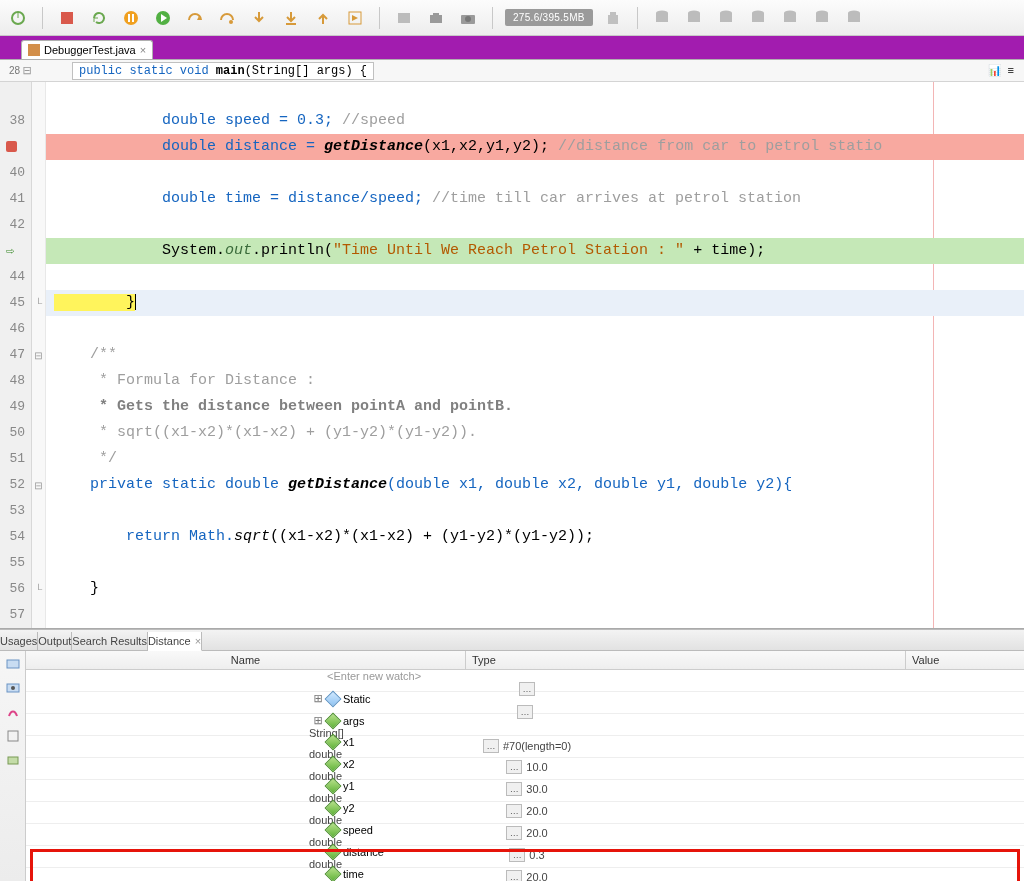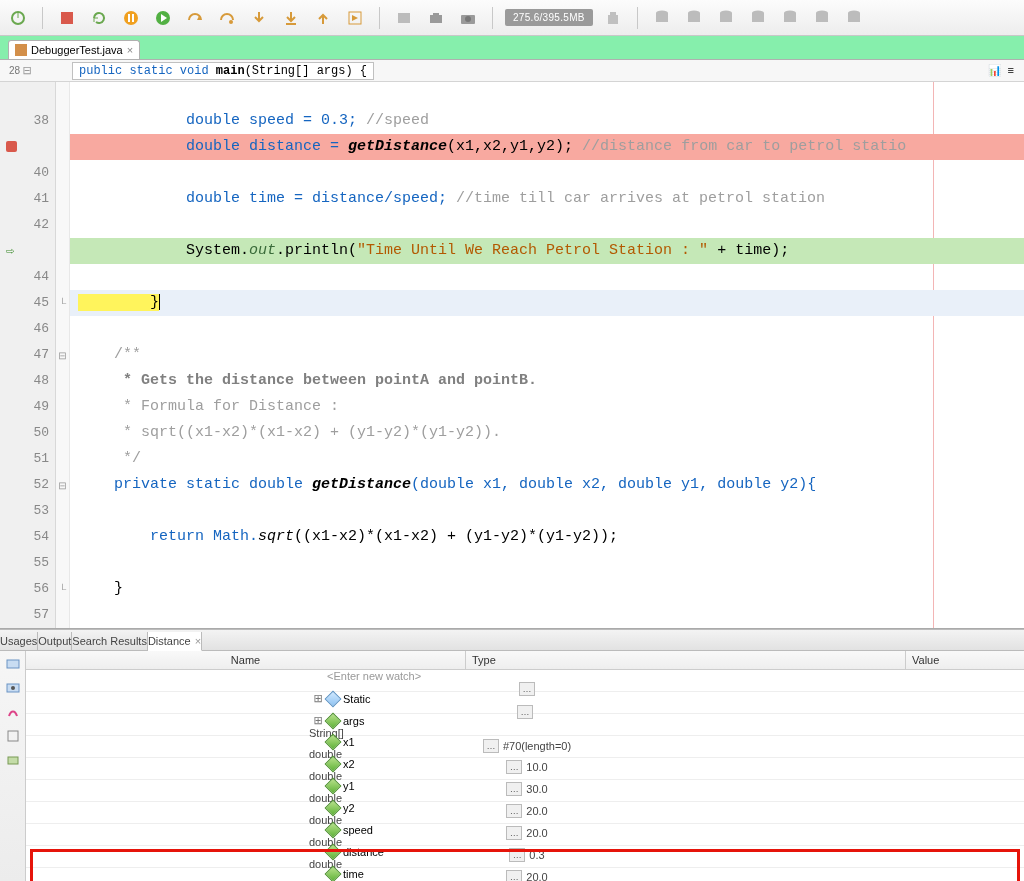--- a/index.html
+++ b/index.html
@@ -34,24 +34,24 @@
 .mem-label {
   background: #9a9a9a; color: #fff; font-size: 10px;
   padding: 3px 8px; border-radius: 2px;
   letter-spacing: .3px;
 }
 svg { display:block; }
 
 
 .file-tabs {
   height: 24px;
-  background: #86efac;
+  background: #a21caf;
   display: flex;
   align-items: flex-end;
-  padding-left: 8px;
+  padding-left: 21px;
   border-bottom: 1px solid #b0b0b0;
 }
 .file-tab {
   background: #fff;
   border: 1px solid #b0b0b0;
   border-bottom: none;
   padding: 3px 6px;
   display: flex; align-items: center; gap: 4px;
   font-size: 11px;
   border-radius: 3px 3px 0 0;
@@ -69,21 +69,21 @@
 }
 .breadcrumb-box {
   margin-left: 38px;
   background:#fff; border:1px solid #c0c0c0;
   padding:1px 6px; font-family:"Consolas","Courier New",monospace; font-size:12px;
 }
 .bc-bold{font-weight:bold;}
 .right-gutter-icons{ margin-left:auto; display:flex; gap:6px; padding-right:10px;}
 
 .gutter {
-  width:56px; background:#f0f0f0; border-right:1px solid #d8d8d8;
+  width:32px; background:#f0f0f0; border-right:1px solid #d8d8d8;
   padding-top:22px; text-align:right;
   font-family:"Consolas","Courier New",monospace; font-size:13px; color:#888;
   position:relative;
 }
 .gutter .ln { height:26px; line-height:26px; padding-right:6px; position:relative;}
 .gutter .breakpoint::after{
   content:""; position:absolute; left:6px; top:7px;
   width:11px; height:11px; border-radius:2px; background:#d9594c;
 }
 .gutter .arrow::after{
@@ -381,22 +381,22 @@
     <div class="code-line"><span class="kw">            double speed = 0.3; </span><span class="cmt">//speed</span></div>
     <div class="code-line hl-red"><span class="kw">            double distance = </span><span class="meth">getDistance</span><span>(x1,x2,y1,y2); </span><span class="cmt">//distance from car to petrol statio</span></div>
     <div class="code-line"></div>
     <div class="code-line"><span class="kw">            double time = distance/speed; </span><span class="cmt">//time till car arrives at petrol station</span></div>
     <div class="code-line"></div>
     <div class="code-line hl-green"><span>            System.</span><span class="ital">out</span><span>.println(</span><span class="str">"Time Until We Reach Petrol Station : "</span><span> + time);</span></div>
     <div class="code-line"></div>
     <div class="code-line hl-blue"><span class="hl-yellow">        }</span><span style="border-left:1px solid #000; height:16px; display:inline-block; vertical-align:middle"></span></div>
     <div class="code-line"></div>
     <div class="code-line"><span class="cmt">    /**</span></div>
+    <div class="code-line"><span class="cmt">     * Formula for Distance : </span></div>
     <div class="code-line"><span class="cmtb">     * Gets the distance between pointA and pointB.</span></div>
-    <div class="code-line"><span class="cmt">     * Formula for Distance : </span></div>
     <div class="code-line"><span class="cmt">     * sqrt((x1-x2)*(x1-x2) + (y1-y2)*(y1-y2)).</span></div>
     <div class="code-line"><span class="cmt">     */</span></div>
     <div class="code-line"><span class="kw">    private static double </span><span class="meth">getDistance</span><span class="kw">(double x1, double x2, double y1, double y2){</span></div>
     <div class="code-line"></div>
     <div class="code-line"><span class="kw">        return Math.</span><span style="font-style:italic">sqrt</span><span>((x1-x2)*(x1-x2) + (y1-y2)*(y1-y2));</span></div>
     <div class="code-line"></div>
     <div class="code-line"><span>    }</span></div>
     <div class="code-line"></div>
   </div>
 </div>

